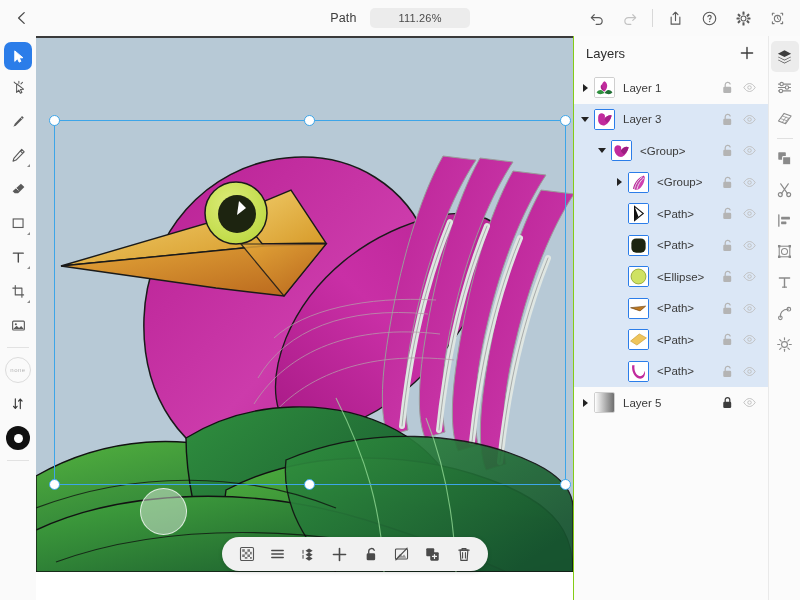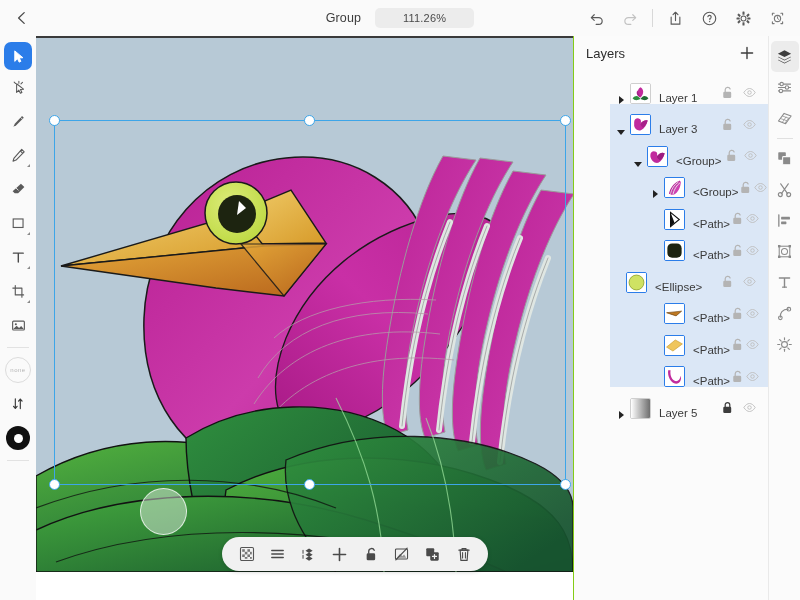--- a/index.html
+++ b/index.html
@@ -126,22 +126,22 @@
   }
   .layers-head {
     height: 34px; display: flex; align-items: center; padding: 0 10px 0 12px;
   }
   .layers-title { font-size: 13px; color: #2e2e2e; font-weight: 400; }
   .layers-add { margin-left: auto; cursor: pointer; width: 22px; height: 22px;
     display: flex; align-items: center; justify-content: center; }
   .layers-list { flex: 1; overflow: hidden; padding-top: 2px; }
 
   .lrow {
-    height: 31.5px; display: flex; align-items: flex-end;
-    padding-right: 8px; cursor: pointer; position: relative; margin-left: 36px;
+    height: 31.5px; display: flex; align-items: center;
+    padding-right: 8px; cursor: pointer; position: relative;
   }
   .lrow.sel { background: #dbe7f6; }
   .lrow .disc {
     width: 14px; min-width: 14px; display: flex; align-items: center; justify-content: center;
     cursor: pointer;
   }
   .tri { width: 0; height: 0; border-top: 4px solid transparent; border-bottom: 4px solid transparent;
          border-left: 5.5px solid #222; }
   .tri.open { border-left: 4px solid transparent; border-right: 4px solid transparent;
               border-top: 5.5px solid #222; border-bottom: 0; }
@@ -175,21 +175,21 @@
 <div id="app">
 
   <div class="topbar">
     <div class="tb-back">
       <svg width="14" height="14" viewBox="0 0 14 14">
         <path d="M9.2 1.6 L3.6 7 L9.2 12.4" fill="none" stroke="#4a4a4a" stroke-width="1.3" stroke-linecap="round" stroke-linejoin="round"></path>
       </svg>
     </div>
 
     <div class="tb-center">
-      <span class="doc-title">Group</span>
+      <span class="doc-title">Path</span>
       <span class="zoom-badge">111.26%</span>
     </div>
 
     <div class="tb-right">
       <div class="tb-btn">
         <svg width="17" height="17" viewBox="0 0 18 18">
           <path d="M4 8 H11.4 a3.6 3.6 0 0 1 0 7.2 H8.6" fill="none" stroke="#5a5a5a" stroke-width="1.25" stroke-linecap="round"></path>
           <path d="M6.6 5 L3.5 8 L6.6 11" fill="none" stroke="#5a5a5a" stroke-width="1.25" stroke-linecap="round" stroke-linejoin="round"></path>
         </svg>
       </div>
@@ -685,21 +685,21 @@
                 <path d="M5.4 7.6 V5.5 a2.9 2.9 0 0 1 5.6 -1" fill="none" stroke="#b4b4b4" stroke-width="1.4" stroke-linecap="round"></path>
               </svg>
             </span>
             <span class="eye">
               <svg width="15" height="15" viewBox="0 0 18 18">
                 <path d="M2.2 9 C4.4 5.6 6.8 4.2 9 4.2 C11.2 4.2 13.6 5.6 15.8 9 C13.6 12.4 11.2 13.8 9 13.8 C6.8 13.8 4.4 12.4 2.2 9 Z" fill="none" stroke="#bdbdbd" stroke-width="1.1"></path>
                 <circle cx="9" cy="9" r="2.1" fill="none" stroke="#bdbdbd" stroke-width="1.1"></circle>
               </svg>
             </span>
           </div>
-          <div class="lrow sel" style="">
+          <div class="lrow sel" style="padding-left: 38px;">
             <span class="disc"></span>
             <span class="thumb hl">
               <svg viewBox="0 0 24 24">
                 <rect width="24" height="24" fill="#fff"></rect>
                 <circle cx="12" cy="12" r="9.4" fill="#cfe263" stroke="#8a9e2a" stroke-width="1"></circle>
               </svg>
             </span>
             <span class="lname">&lt;Ellipse&gt;</span>
             <span class="lock">
               <svg width="15" height="15" viewBox="0 0 16 17">

